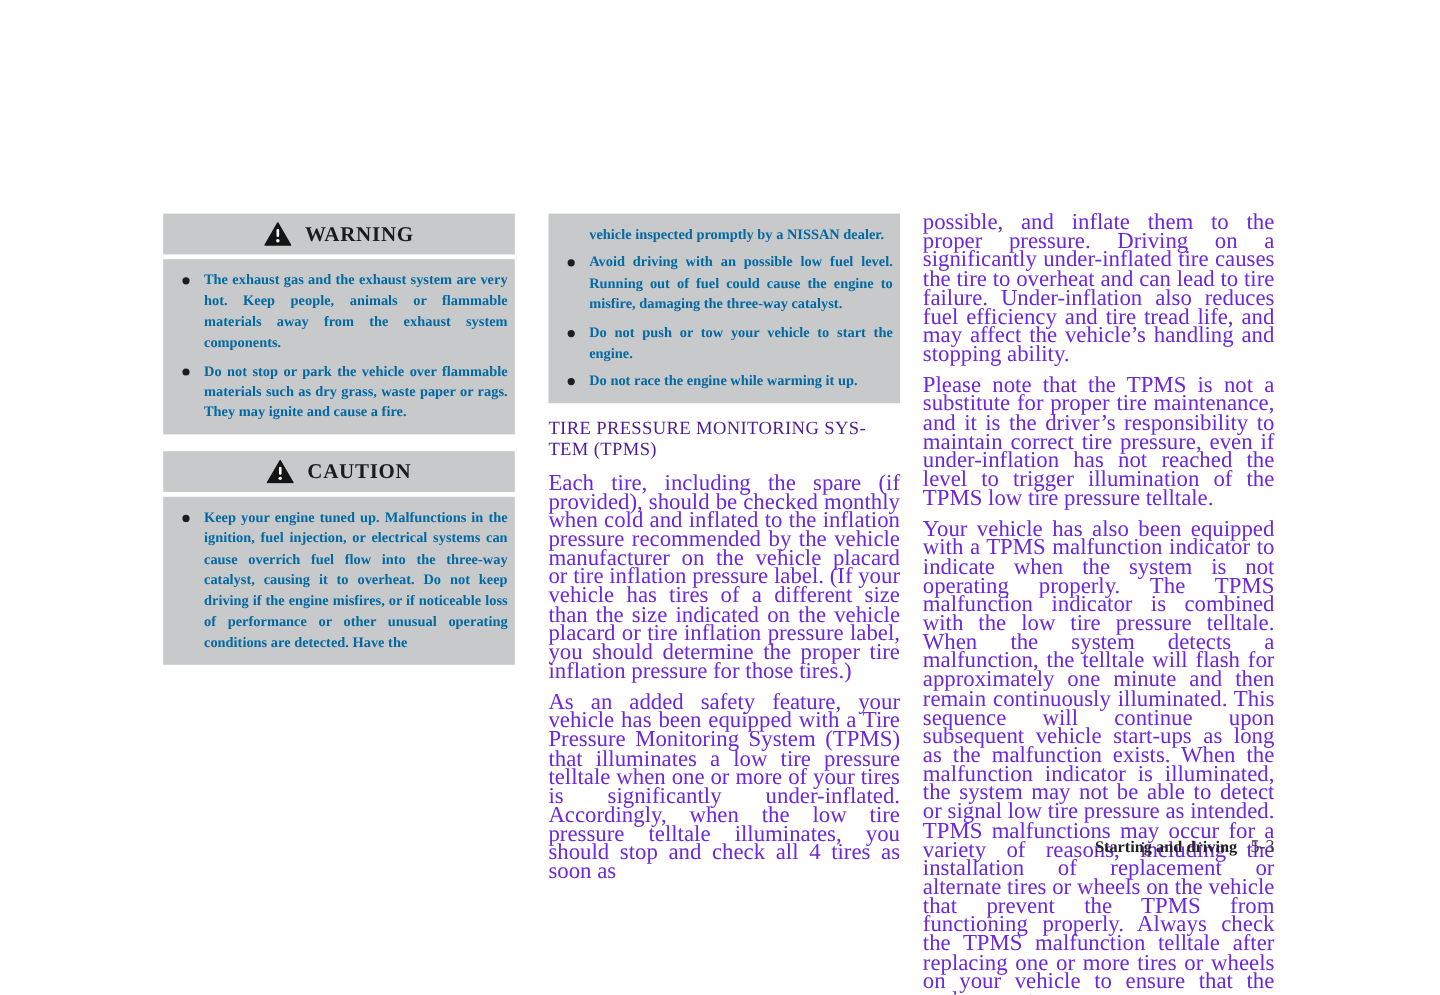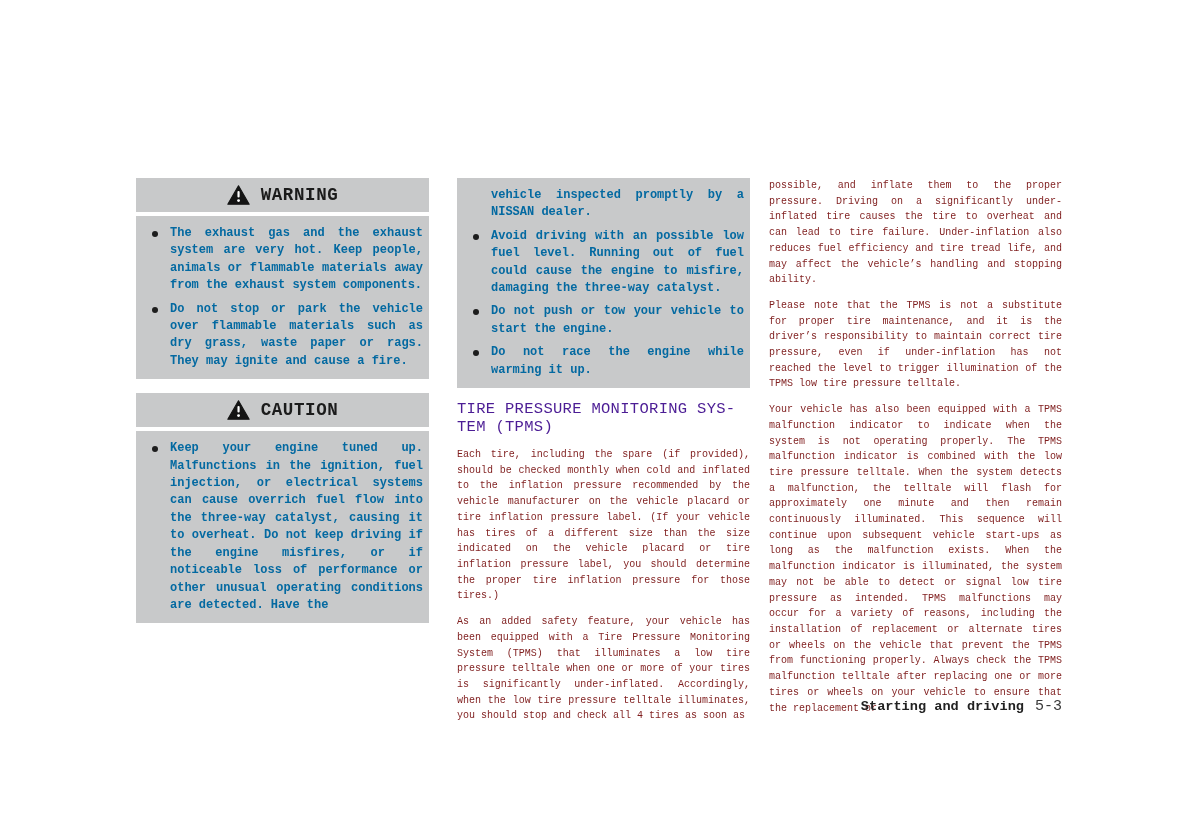--- a/index.html
+++ b/index.html
@@ -1,18 +1,18 @@
 <!DOCTYPE html>
 <html><head>
 <meta charset="utf-8">
 <style>
   html,body { margin:0; padding:0; background:#ffffff; }
   .page {
     position:relative; width:1200px; height:829px; background:#ffffff;
-    font-family:Liberation Mono, monospace; overflow:hidden;
+    font-family:Liberation Serif, serif; overflow:hidden;
   }
   .col { position:absolute; top:178px; width:293px; }
   .col1 { left:136px; }
   .col2 { left:457px; }
   .col3 { left:769px; }
 
   .box-header {
     background:#c8c9ca; height:34px; display:flex; align-items:center;
     justify-content:center; gap:11px; margin-bottom:4px;
   }
@@ -34,21 +34,21 @@
   }
   .cont-text { padding-left:28px; margin-bottom:6px; }
 
   .mid-gap { height:14px; }
 
   .heading {
     font-size:15.5px; font-weight:400; color:#4c1d95; letter-spacing:0.3px;
     line-height:17.5px; margin:13px 0 11px 0; white-space:pre-line;
   }
   .body-para {
-    font-size:10px; color:#7f1d1d; line-height:15.7px;
+    font-size:19px; color:#6d28d9; line-height:15.7px;
     text-align:justify; text-align-last:left; margin:0 0 10px 0;
   }
 
   .footer {
     position:absolute; top:697px; right:138px; white-space:nowrap;
   }
   .footer-section { font-size:13.6px; font-weight:bold; color:#222222; }
   .footer-page { font-size:15px; color:#3a3a3a; margin-left:11px; }
 </style>
 </head>

